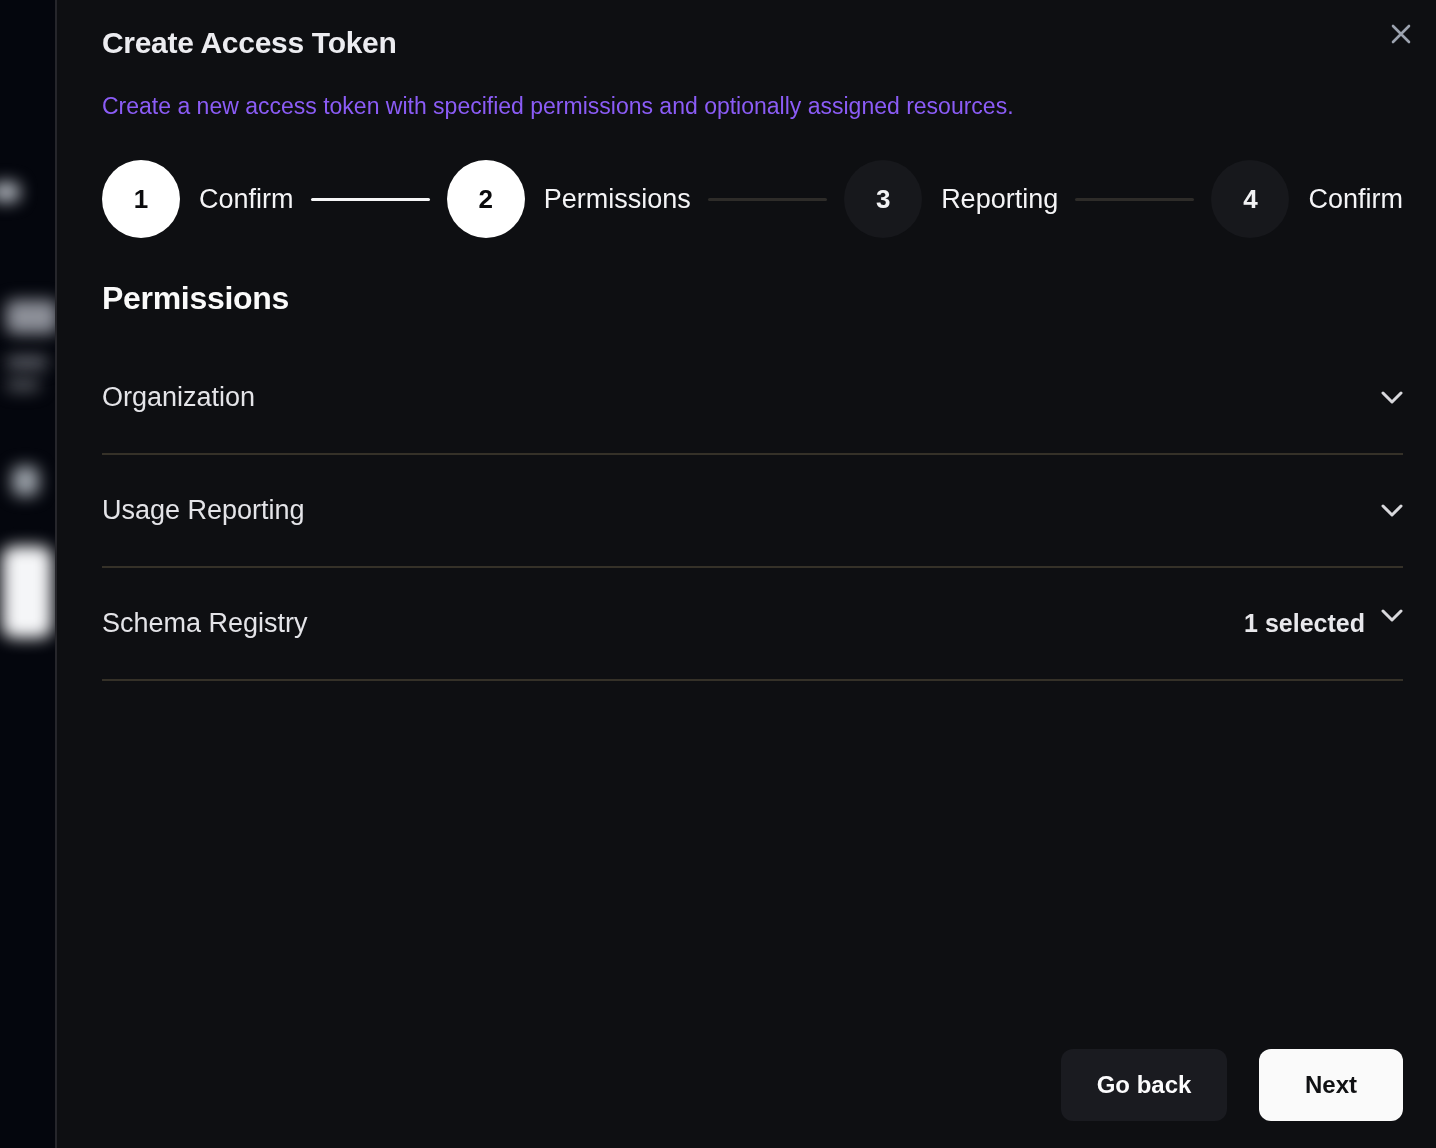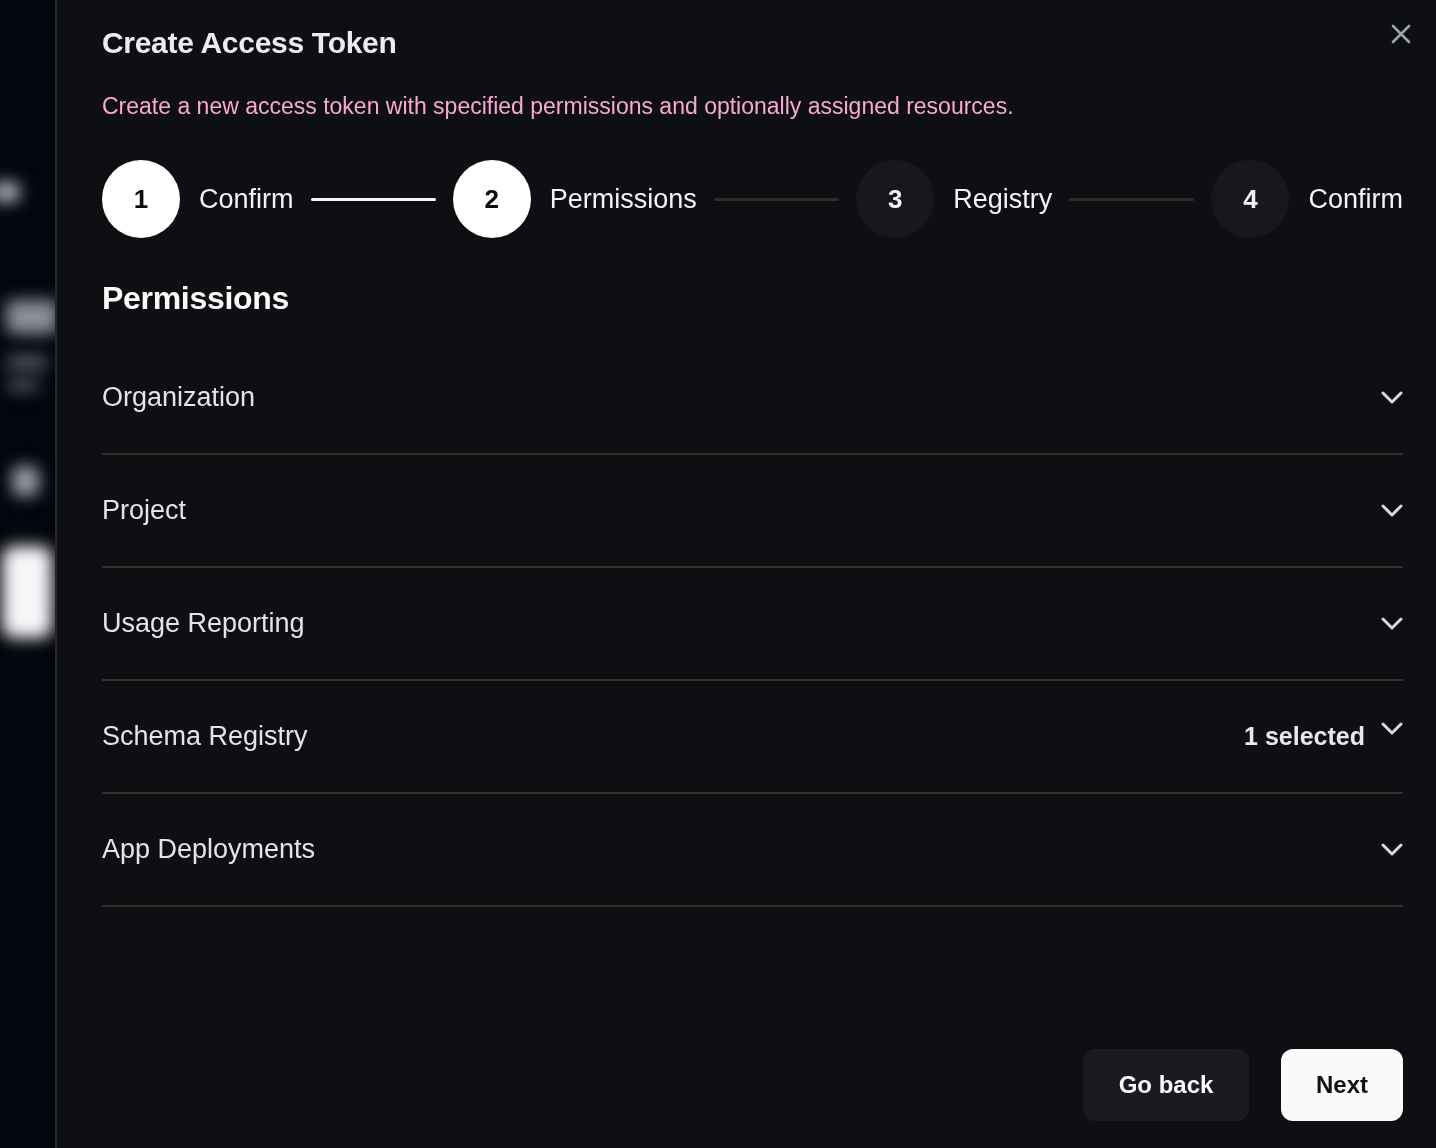--- a/index.html
+++ b/index.html
@@ -36,21 +36,21 @@
     background: transparent; border: none; cursor: pointer;
   }
   .dialog-title {
     margin-top: 26px;
     font-size: 30px; font-weight: 700; letter-spacing: -0.3px;
     color: #ececf0;
   }
   .dialog-subtitle {
     margin-top: 33px;
     font-size: 23px; font-weight: 400;
-    color: #f9a8d4;
+    color: #8b5cf6;
   }
 
   
   .stepper {
     margin-top: 40px;
     display: flex; align-items: center; width: 100%;
   }
   .step { display: flex; align-items: center; }
   .step-circle {
     width: 78px; height: 78px; border-radius: 50%;
@@ -91,21 +91,21 @@
     position: absolute; right: 33px; bottom: 27px;
     display: flex; gap: 32px;
   }
   .btn {
     height: 72px; border: none; border-radius: 12px;
     font-family: inherit; font-size: 24px; font-weight: 600;
     cursor: pointer;
     display: flex; align-items: center; justify-content: center;
   }
   .btn-secondary { width: 166px; background: #1a1b20; color: #fcfcfd; }
-  .btn-primary   { width: 122px; background: #fafafa; color: #101113; }
+  .btn-primary   { width: 144px; background: #fafafa; color: #101113; }
 </style>
 </head>
 <body>
 
 <div class="backdrop-strip">
   <div class="blur-blob blob-1"></div>
   <div class="blur-blob blob-2"></div>
   <div class="blur-blob blob-3"></div>
   <div class="blur-blob blob-4"></div>
   <div class="blur-blob blob-5"></div>
@@ -131,21 +131,21 @@
       <div class="step-label">Confirm</div>
     </div>
     <div class="step-connector done"></div>
     <div class="step done">
       <div class="step-circle">2</div>
       <div class="step-label">Permissions</div>
     </div>
     <div class="step-connector todo"></div>
     <div class="step todo">
       <div class="step-circle">3</div>
-      <div class="step-label">Registry</div>
+      <div class="step-label">Reporting</div>
     </div>
     <div class="step-connector todo"></div>
     <div class="step todo">
       <div class="step-circle">4</div>
       <div class="step-label">Confirm</div>
     </div>
   </div>
 
   <h2 class="section-heading">Permissions</h2>
 
@@ -156,31 +156,20 @@
       <span class="perm-right">
 
         <span class="chevron">
           <svg width="22" height="14" viewBox="0 0 22 14">
               <path d="M2 2 L11 11 L20 2" stroke="#d8d8dc" stroke-width="3" fill="none" stroke-linecap="round" stroke-linejoin="round"></path>
             </svg>
         </span>
       </span>
     </div>
 
-    <div class="perm-row">
-      <span class="perm-label">Project</span>
-      <span class="perm-right">
-
-        <span class="chevron">
-          <svg width="22" height="14" viewBox="0 0 22 14">
-              <path d="M2 2 L11 11 L20 2" stroke="#d8d8dc" stroke-width="3" fill="none" stroke-linecap="round" stroke-linejoin="round"></path>
-            </svg>
-        </span>
-      </span>
-    </div>
 
     <div class="perm-row">
       <span class="perm-label">Usage Reporting</span>
       <span class="perm-right">
 
         <span class="chevron">
           <svg width="22" height="14" viewBox="0 0 22 14">
               <path d="M2 2 L11 11 L20 2" stroke="#d8d8dc" stroke-width="3" fill="none" stroke-linecap="round" stroke-linejoin="round"></path>
             </svg>
         </span>
@@ -192,31 +181,20 @@
       <span class="perm-right">
         <span class="perm-badge">1 selected</span>
         <span class="chevron">
           <svg width="22" height="14" viewBox="0 0 22 14">
               <path d="M2 2 L11 11 L20 2" stroke="#d8d8dc" stroke-width="3" fill="none" stroke-linecap="round" stroke-linejoin="round"></path>
             </svg>
         </span>
       </span>
     </div>
 
-    <div class="perm-row">
-      <span class="perm-label">App Deployments</span>
-      <span class="perm-right">
-
-        <span class="chevron">
-          <svg width="22" height="14" viewBox="0 0 22 14">
-              <path d="M2 2 L11 11 L20 2" stroke="#d8d8dc" stroke-width="3" fill="none" stroke-linecap="round" stroke-linejoin="round"></path>
-            </svg>
-        </span>
-      </span>
-    </div>
 
   </div>
 
   <div class="footer">
     <button class="btn btn-secondary">Go back</button>
     <button class="btn btn-primary">Next</button>
   </div>
 
 </div>
 

